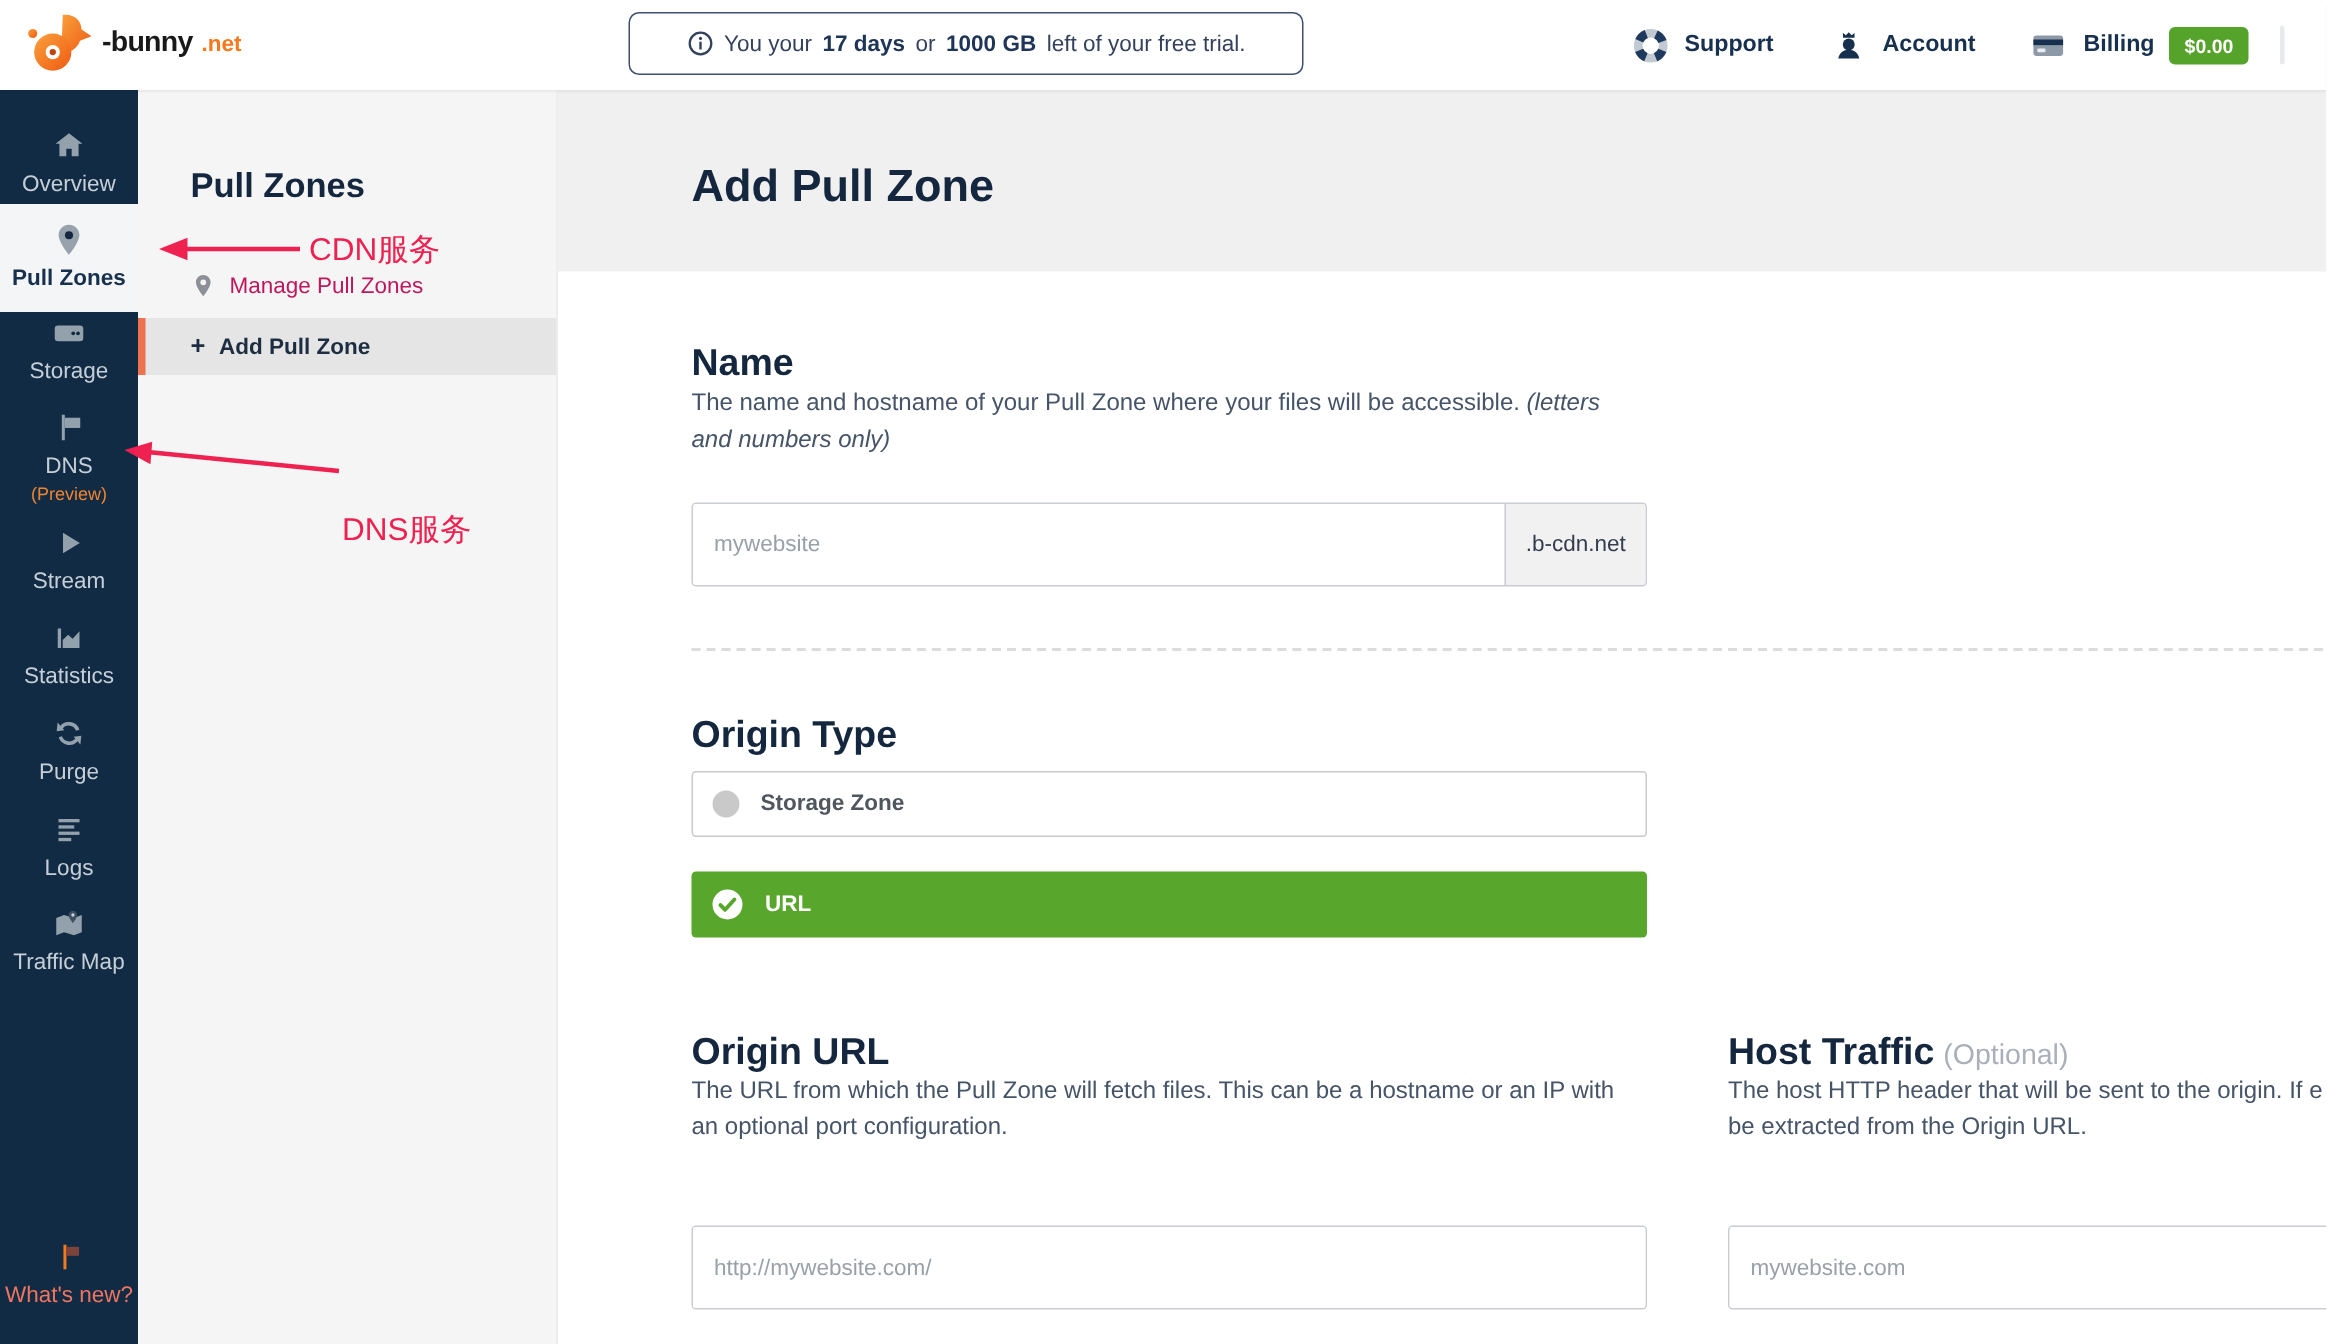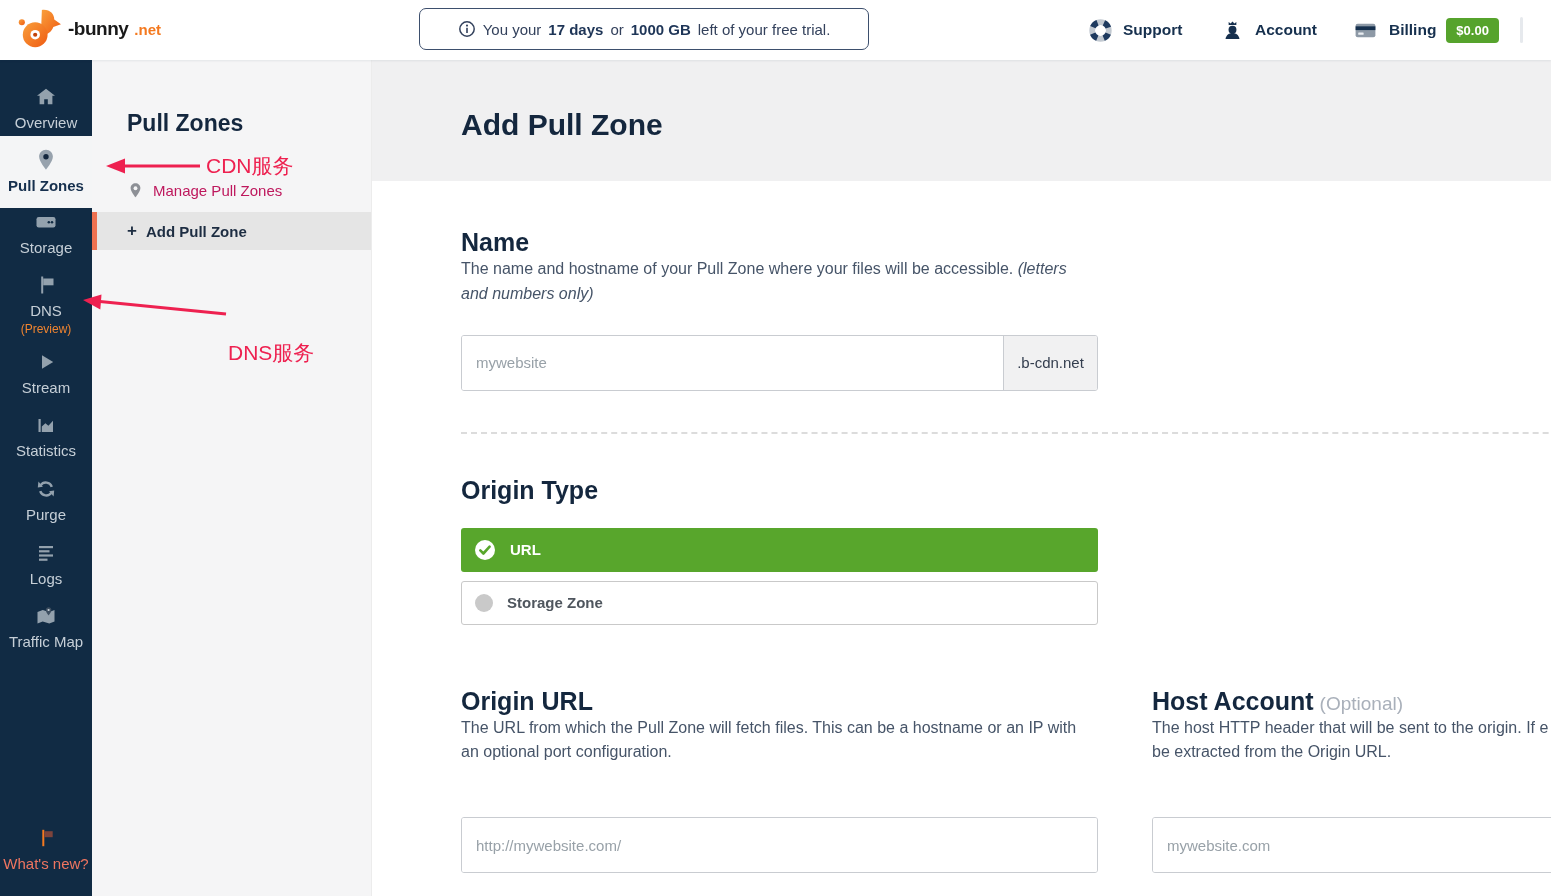--- a/index.html
+++ b/index.html
@@ -301,47 +301,47 @@
             <input type="text" placeholder="mywebsite" style="">
             <div class="input-addon">.b-cdn.net</div>
           </div>
         </section>
 
         <hr class="dashed-divider">
 
         <section class="section-origin-type">
           <h2>Origin Type</h2>
 
+          <div class="type-option unselected">
+            <span class="gray-dot"></span>
+            <span class="type-label">Storage Zone</span>
+          </div>
+
           <div class="type-option selected">
             <span>
               <svg width="22" height="22" viewBox="0 0 22 22">
                 <circle cx="11" cy="11" r="10" fill="#fff"></circle>
                 <path d="M6.3 11.4l3.1 3.1 6.2-6.8" fill="none" stroke="#58a62c" stroke-width="2.6" stroke-linecap="round" stroke-linejoin="round"></path>
               </svg>
             </span>
             <span class="type-label">URL</span>
           </div>
-
-          <div class="type-option unselected">
-            <span class="gray-dot"></span>
-            <span class="type-label">Storage Zone</span>
-          </div>
         </section>
 
         <div class="two-col">
           <section class="col">
             <h2>Origin URL</h2>
             <p class="desc">The URL from which the Pull Zone will fetch files. This can be a hostname or an IP with an optional port configuration.</p>
             <div class="input-group">
               <input type="text" placeholder="http://mywebsite.com/" style="">
             </div>
           </section>
 
           <section class="col">
-            <h2><span>Host Account</span><span class="opt">(Optional)</span></h2>
+            <h2><span>Host Traffic</span><span class="opt">(Optional)</span></h2>
             <p class="desc">
               <span class="nowrap-line">The host HTTP header that will be sent to the origin. If e</span><br>
               <span class="nowrap-line">be extracted from the Origin URL.</span>
             </p>
             <div class="input-group">
               <input type="text" placeholder="mywebsite.com" style="">
             </div>
           </section>
         </div>
       </div>

